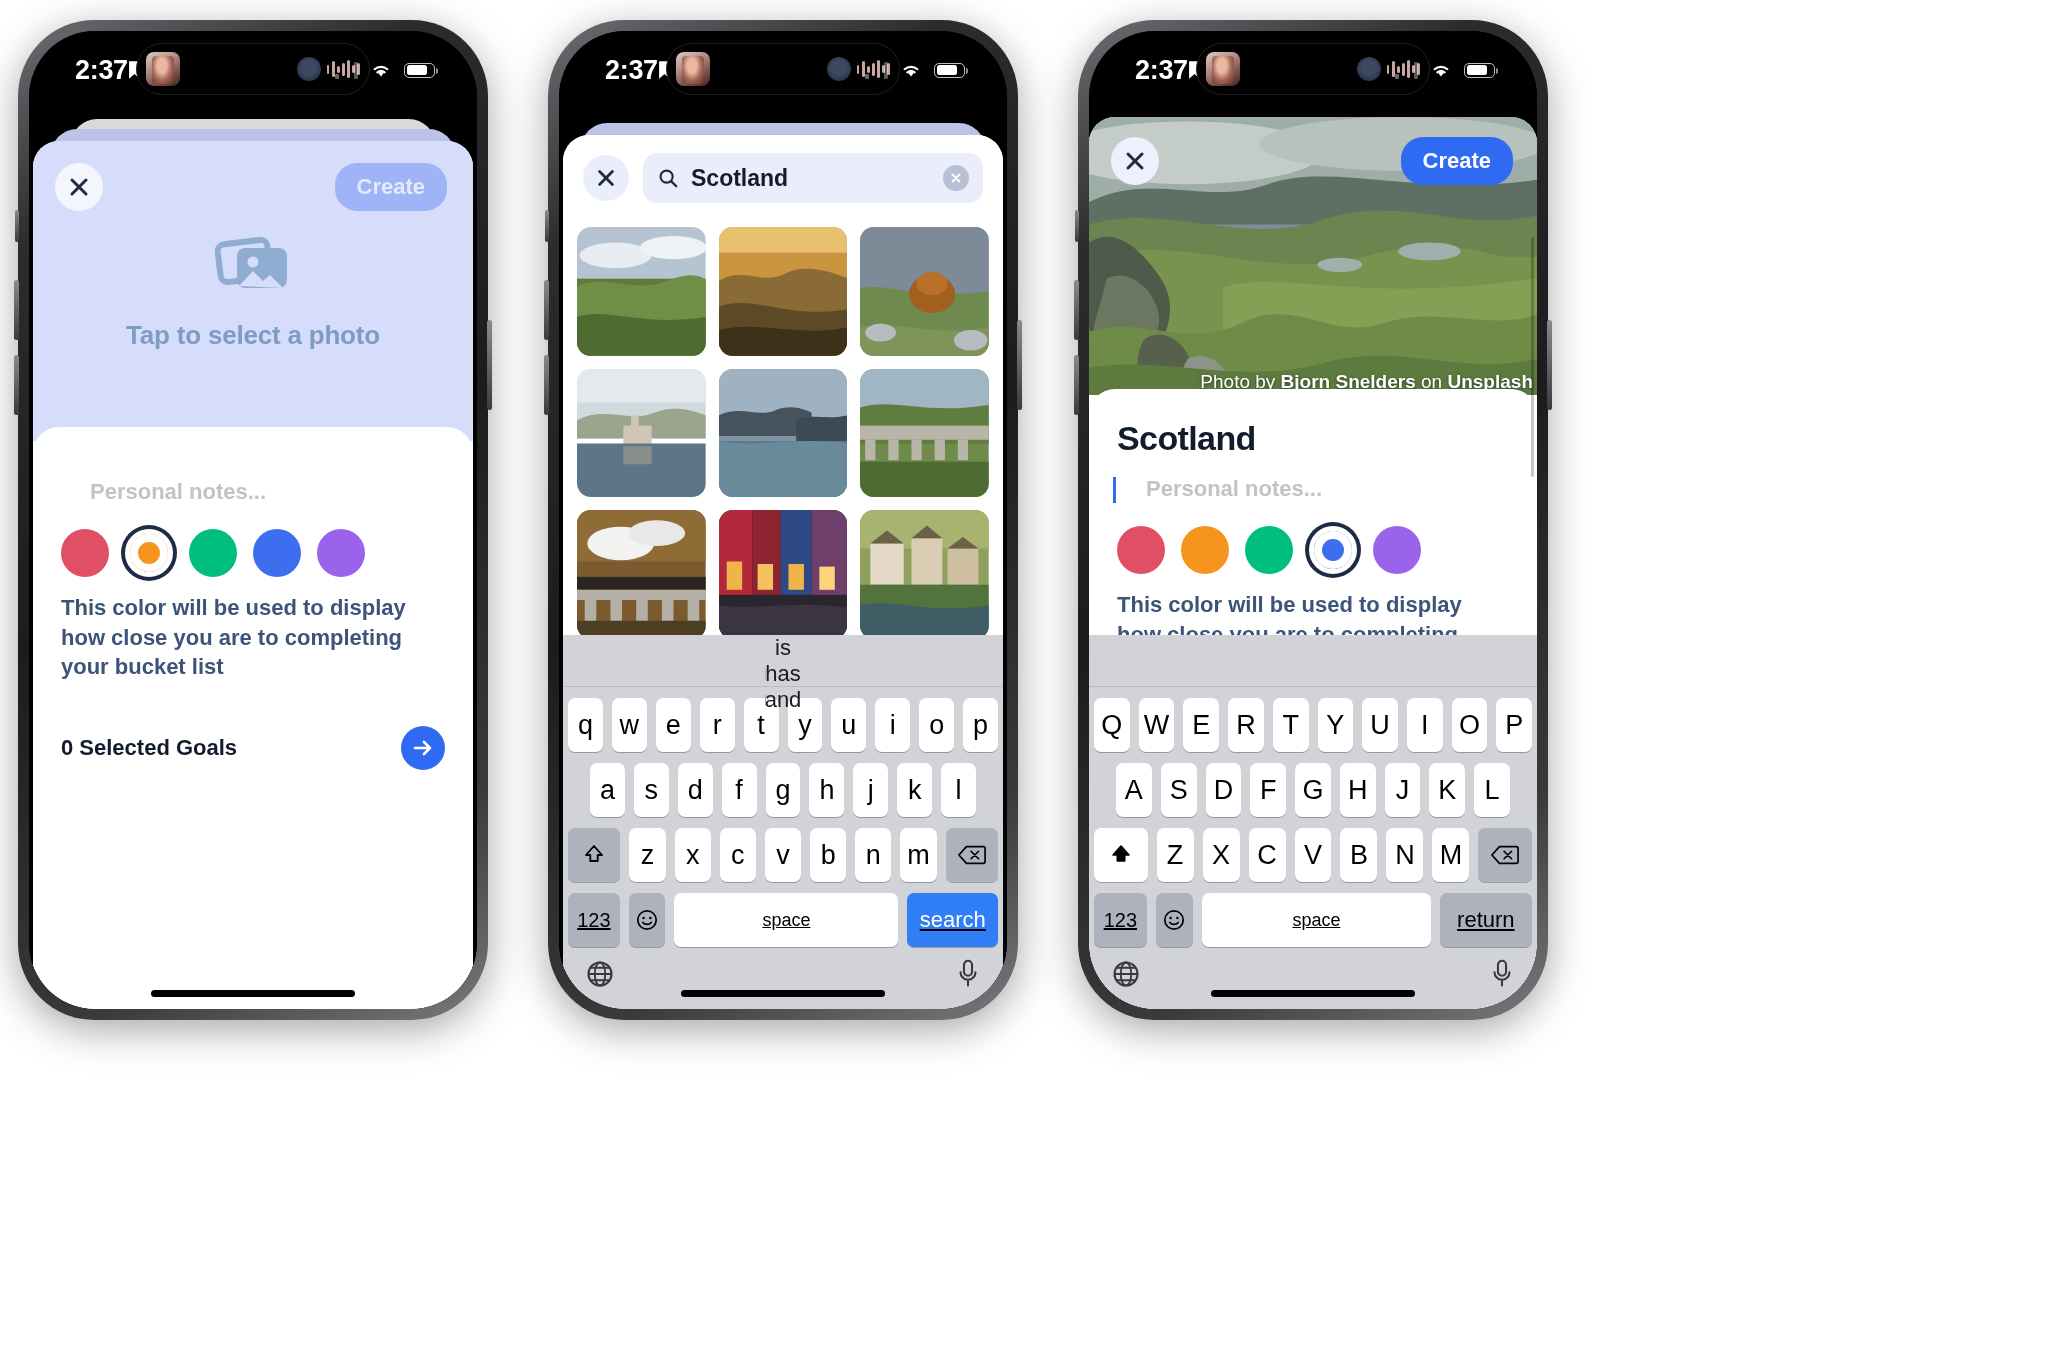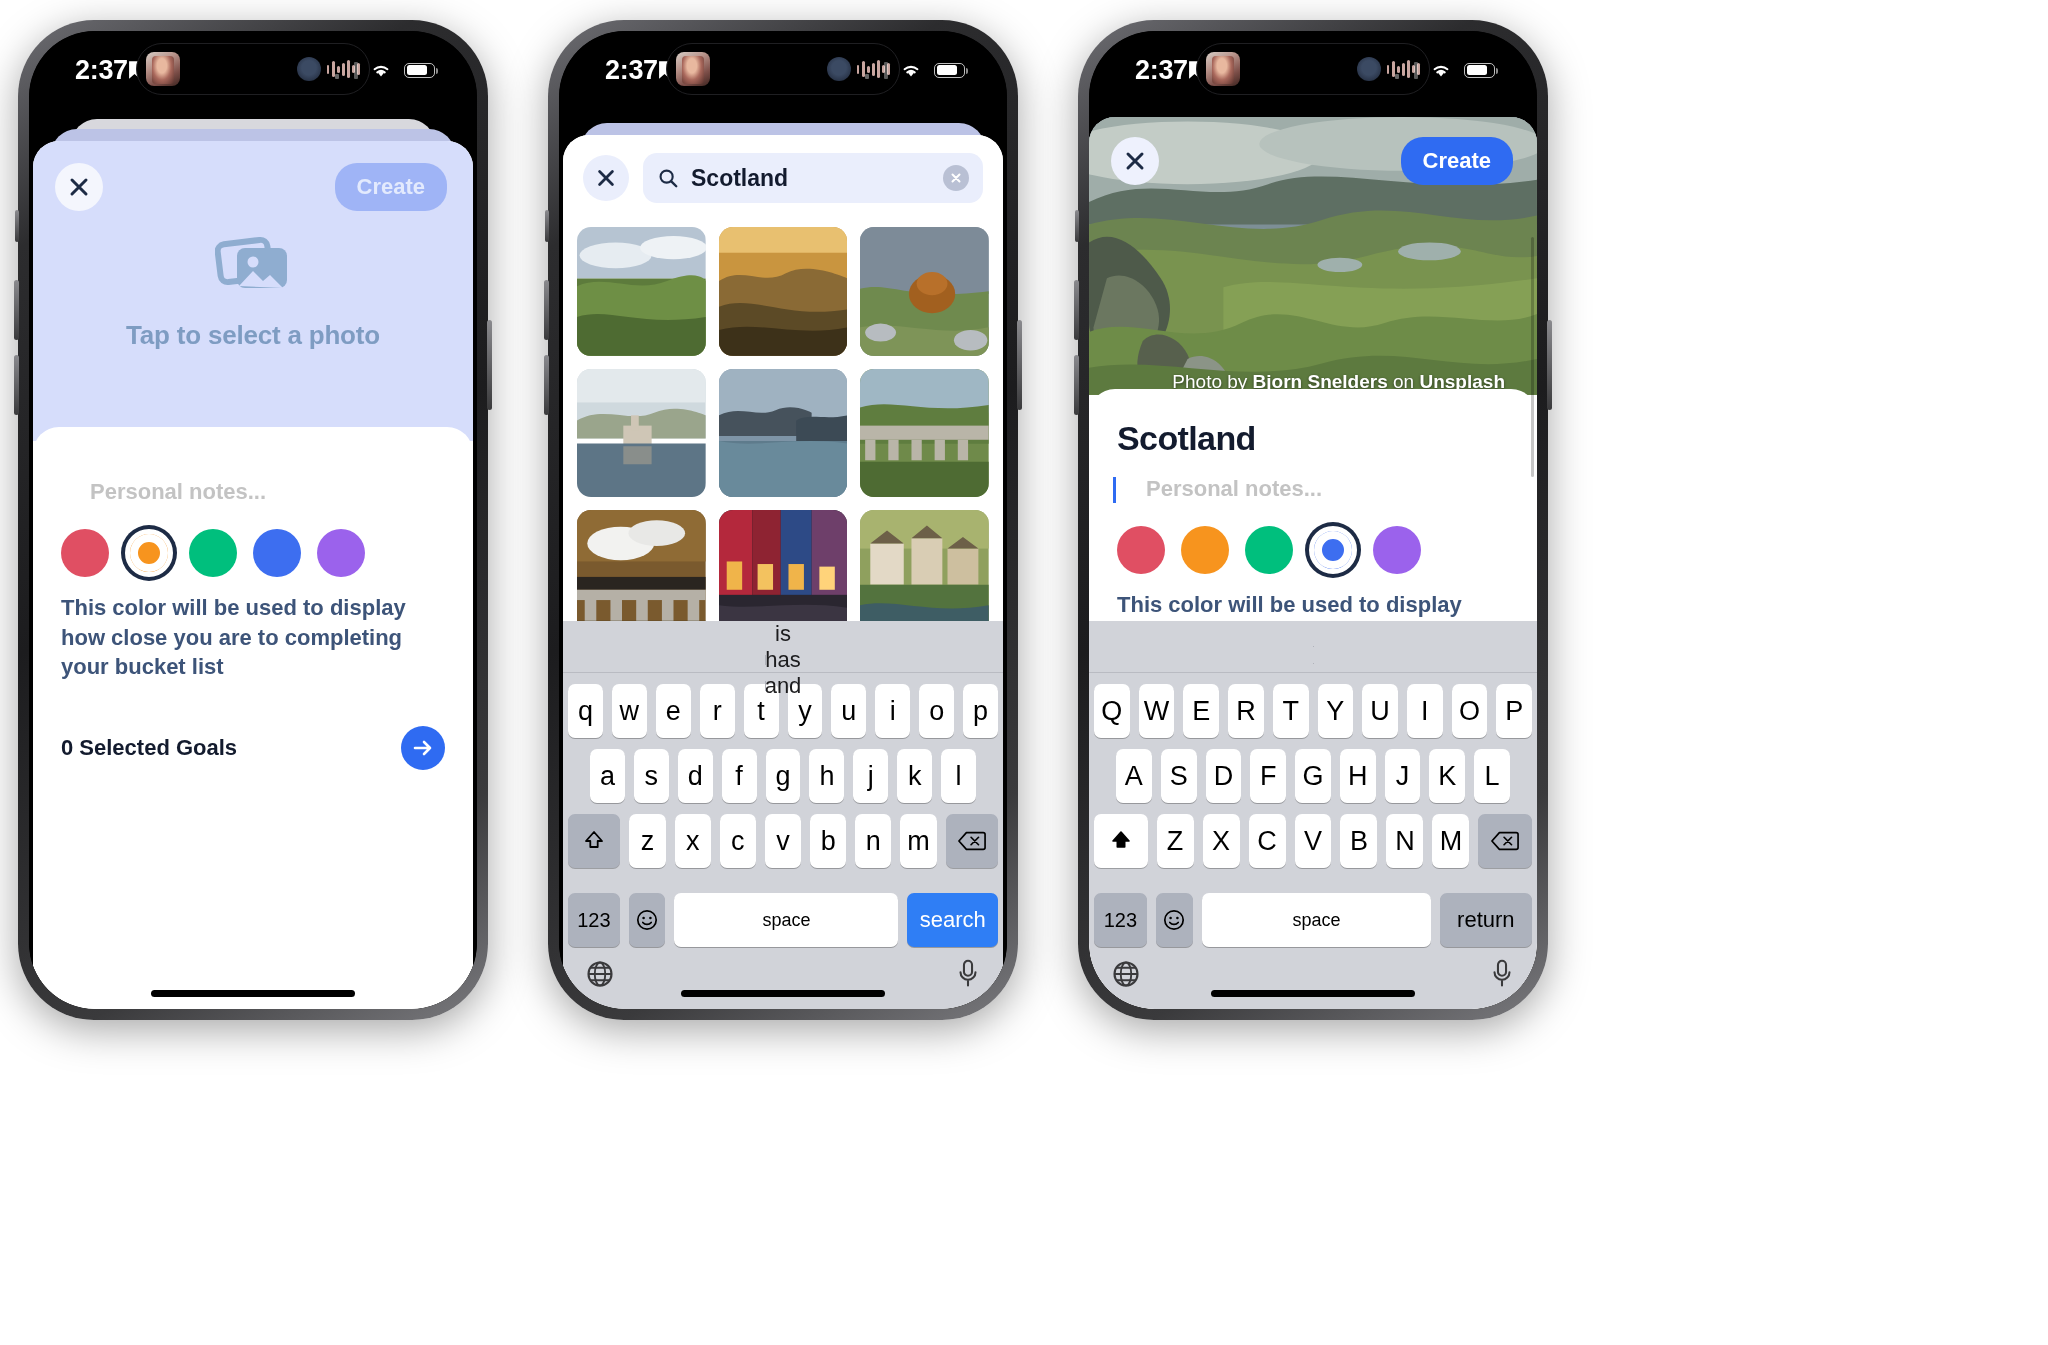--- a/index.html
+++ b/index.html
@@ -244,37 +244,37 @@
   .key {
     flex: 1 1 0; height: 54px;
     background: #fff; border-radius: 7px;
     display: flex; align-items: center; justify-content: center;
     font-size: 27px; color: #000;
     box-shadow: 0 1px 0 rgba(0,0,0,.28);
   }
   .kb-row.r2 { padding: 0 27px; }
   .kb-row.r3 { padding: 0 5px; }
   .key.wide { flex: 1.45 1 0; background: #adb2bd; box-shadow: 0 1px 0 rgba(0,0,0,.25); }
-  .kb-row.r4 { margin-top: 25px; }
+  .kb-row.r4 { margin-top: 11px; text-decoration: underline; }
   .key.num { flex: 1.2 1 0; background: #adb2bd; font-size: 20px; font-weight: 500; }
   .key.emoji { flex: 0.85 1 0; background: #adb2bd; font-size: 22px; }
   .key.space { flex: 5.2 1 0; font-size: 18px; }
   .key.action { flex: 2.1 1 0; background: #2f7ef5; color: #fff; font-size: 22px; font-weight: 500; }
   .key.action.grey { background: #adb2bd; color: #000; }
   .kb-bottom { height: 58px; display: flex; align-items: center; justify-content: space-between; padding: 0 22px; }
 
   
   .hero {
     position: relative;
     height: 286px;
     overflow: hidden;
   }
   .hero-credit {
     position: absolute; left: 0; right: 0; bottom: 10px;
-    text-align: right; padding-right: 32px;
+    text-align: right; padding-right: 4px;
     color: #fff; font-size: 19px;
     text-shadow: 0 1px 3px rgba(0,0,0,.55);
   }
   .hero-credit b { font-weight: 800; }
 
   .scroll-hint {
     position: absolute; right: 3px; top: 120px; width: 3px; height: 240px;
     background: rgba(0,0,0,.22); border-radius: 2px; z-index: 20;
   }
 

